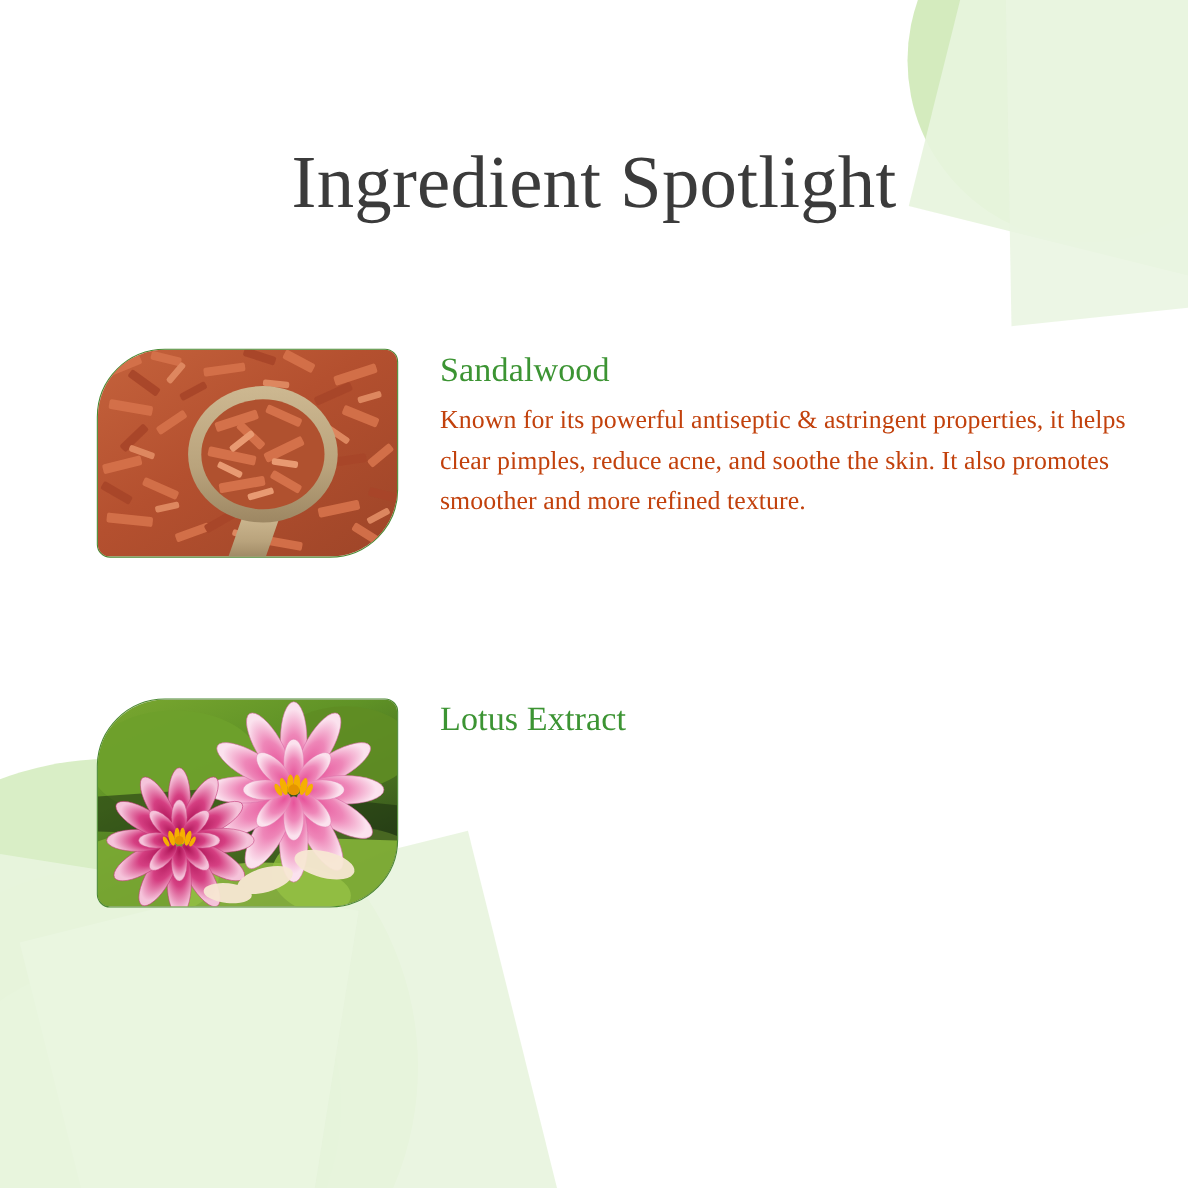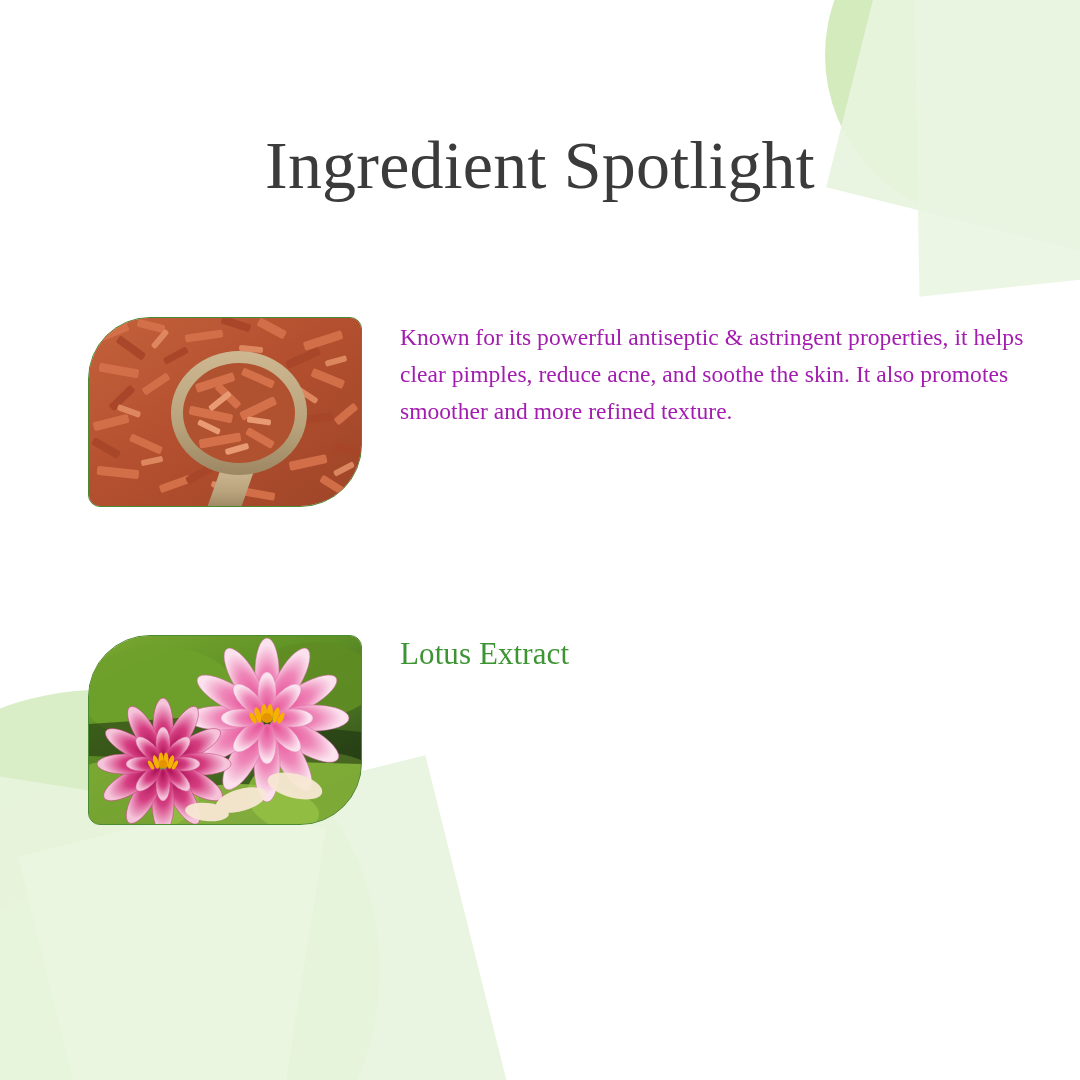--- a/index.html
+++ b/index.html
@@ -133,21 +133,21 @@
 
   .item-title {
     color: #3c9433;
     font-size: 31px;
     line-height: 1.1;
     margin: 0 0 11px 0;
     font-weight: 400;
     letter-spacing: 0.1px;
   }
   .item-desc {
-    color: #a21caf;
+    color: #c2410c;
     font-size: 23.5px;
     line-height: 37px;
     margin: 0;
     letter-spacing: 0.05px;
   }
 </style>
 </head>
 <body>
 
 <div id="page">
@@ -244,20 +244,21 @@
         </g>
         <g fill="#e89a72">
           <rect x="118" y="80" width="26" height="6" rx="2" transform="rotate(-38 131 83)"></rect>
           <rect x="158" y="100" width="24" height="6" rx="2" transform="rotate(8 170 103)"></rect>
           <rect x="108" y="106" width="24" height="6" rx="2" transform="rotate(26 120 109)"></rect>
           <rect x="136" y="128" width="24" height="6" rx="2" transform="rotate(-16 148 131)"></rect>
         </g>
       </svg>
     </div>
     <div class="body-col">
+      <h2 class="item-title">Sandalwood</h2>
       <p class="item-desc">Known for its powerful antiseptic &amp; astringent properties, it helps clear pimples, reduce acne, and soothe the skin. It also promotes smoother and more refined texture.</p>
     </div>
   </div>
 
   <div class="row" id="row-1">
     <div class="thumb">
       <svg viewBox="0 0 272 188" preserveAspectRatio="none">
         <defs>
           <linearGradient id="pond" x1="0" y1="0" x2="0.6" y2="1">
             <stop offset="0%" stop-color="#7aa830"></stop>

